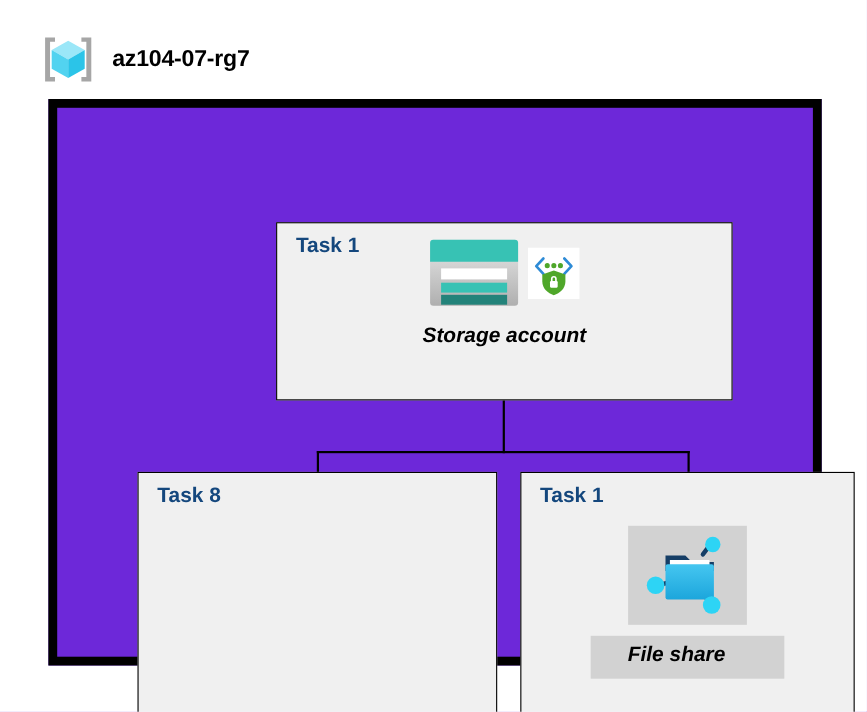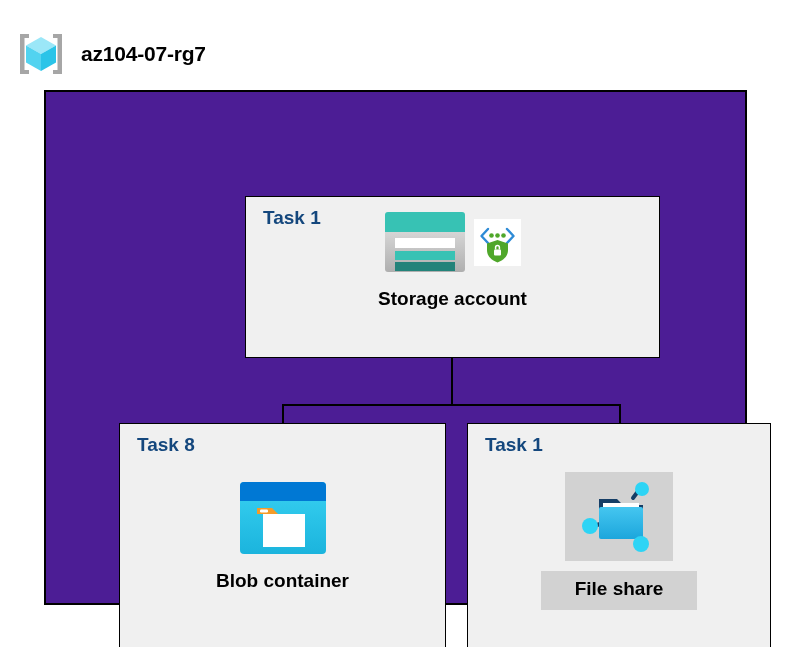--- a/index.html
+++ b/index.html
@@ -11,21 +11,21 @@
     width: 788px;
     height: 647px;
     position: relative;
     font-family: "Liberation Sans", sans-serif;
     overflow: hidden;
   }
 
   
   .rg-header {
     position: absolute;
-    left: 15px;
+    left: 36px;
     top: 28px;
     display: flex;
     align-items: center;
     gap: 14px;
   }
   .rg-icon {
     width: 52px;
     height: 52px;
     display: block;
   }
@@ -37,22 +37,22 @@
     white-space: nowrap;
   }
 
   
   .rg-frame {
     position: absolute;
     left: 44px;
     top: 90px;
     width: 703px;
     height: 515px;
-    border: 2px solid #000000;
-    background: #4c1d95;
+    border: 8px solid #000000;
+    background: #6d28d9;
     box-sizing: border-box;
   }
 
   
   .task-box {
     position: absolute;
     background: #F0F0F0;
     border: 1.6px solid #000000;
     box-sizing: border-box;
   }
@@ -76,40 +76,41 @@
     display: flex;
     flex-direction: column;
     align-items: center;
   }
   .node-caption {
     font-size: 19px;
     font-weight: bold;
     color: #000000;
     white-space: nowrap;
     line-height: 1.2;
+    font-style: italic;
   }
   .node-1 { left: 0; right: 0; top: 14px; }
   .node-2 { left: 0; right: 0; top: 57px; }
   .node-3 { left: 0; right: 0; top: 48px; }
 
   .icon-row {
     display: flex;
     align-items: center;
     gap: 8px;
     margin-bottom: 11px;
   }
 
   
   .hl-icon-bg {
     background: #D2D2D2;
     padding: 9px 16px 4px 16px;
   }
   .hl-caption-bg {
     background: #D2D2D2;
-    padding: 7px 34px 9px 34px;
+    padding: 7px 54px 9px 34px;
     margin-top: -1px;
     text-align: center;
   }
 
   
   .conn {
     position: absolute;
     background: #000000;
   }
   .conn-v-top   { left: 405px; top: 231px; width: 2px;   height: 83px; }
@@ -178,40 +179,20 @@
           </svg>
         </span>
       </div>
       <span class="node-caption">Storage account</span>
     </div>
   </div>
 
   <div class="task-box task-2">
     <span class="task-label">Task 8</span>
 
-    <div class="node node-2">
-      <div class="icon-row">
-        <span>
-          <svg width="88" height="74" viewBox="0 0 88 74" xmlns="http://www.w3.org/2000/svg">
-            <defs>
-              <linearGradient id="blobBody" x1="0" y1="0" x2="0" y2="1">
-                <stop offset="0%" stop-color="#39D2F2"></stop>
-                <stop offset="100%" stop-color="#1BB4DD"></stop>
-              </linearGradient>
-            </defs>
-            <rect x="1" y="1" width="86" height="72" rx="4" fill="url(#blobBody)"></rect>
-            <path d="M5 1 H83 a4 4 0 0 1 4 4 V20 H1 V5 a4 4 0 0 1 4 -4 Z" fill="#0078D4"></path>
-            <path d="M18 27 H33 l6 6 H18 Z" fill="#F59B28"></path>
-            <rect x="21" y="28.5" width="8" height="3" rx="1.2" fill="#FFFFFF"></rect>
-            <rect x="24" y="33" width="42" height="33" fill="#FFFFFF"></rect>
-          </svg>
-        </span>
-      </div>
-      <span class="node-caption">Blob container</span>
-    </div>
   </div>
 
   <div class="task-box task-3">
     <span class="task-label">Task 1</span>
 
     <div class="node node-3">
       <div class="icon-row hl-icon-bg">
         <span>
           <svg width="76" height="72" viewBox="0 0 76 72" xmlns="http://www.w3.org/2000/svg">
             <defs>

